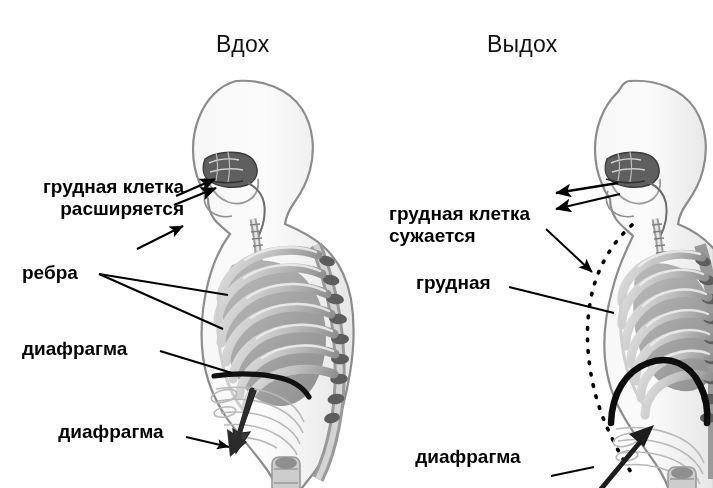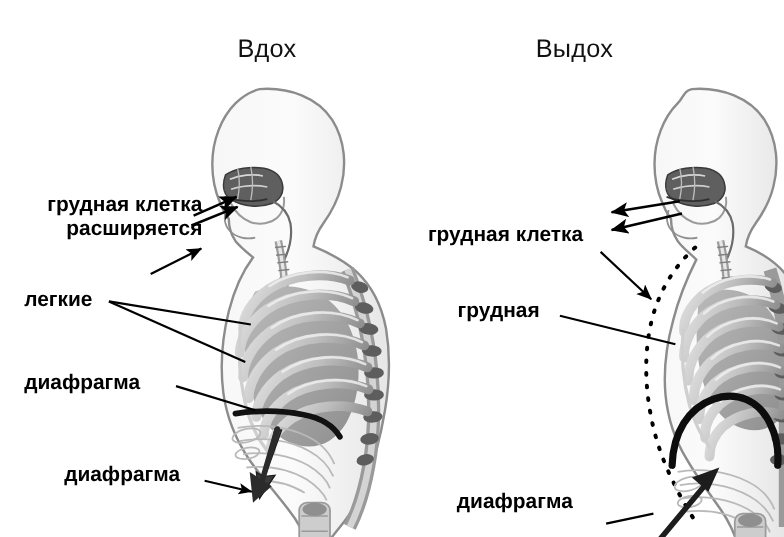--- a/index.html
+++ b/index.html
@@ -316,33 +316,34 @@
       </g>
     </g>
   </svg>
 
   <div class="lbl ta-right" id="lbl-chest-expand">
     <span class="l1">грудная клетка</span>
     <span class="l2">расширяется</span>
   </div>
 
   <div class="lbl ta-left" id="lbl-ribs">
-    <span class="l1">легкие</span>
+    <span class="l1">ребра</span>
   </div>
 
   <div class="lbl ta-left" id="lbl-diaphragm-l">
     <span class="l1">диафрагма</span>
   </div>
 
   <div class="lbl ta-center" id="lbl-diaph-contract">
     <span class="l1">диафрагма</span>
   </div>
 
   <div class="lbl ta-left" id="lbl-chest-narrow">
     <span class="l1">грудная клетка</span>
+    <span class="l2">сужается</span>
   </div>
 
   <div class="lbl ta-left" id="lbl-lungs">
     <span class="l1">грудная</span>
   </div>
 
   <div class="lbl ta-center" id="lbl-diaph-relax">
     <span class="l1">диафрагма</span>
   </div>
 

